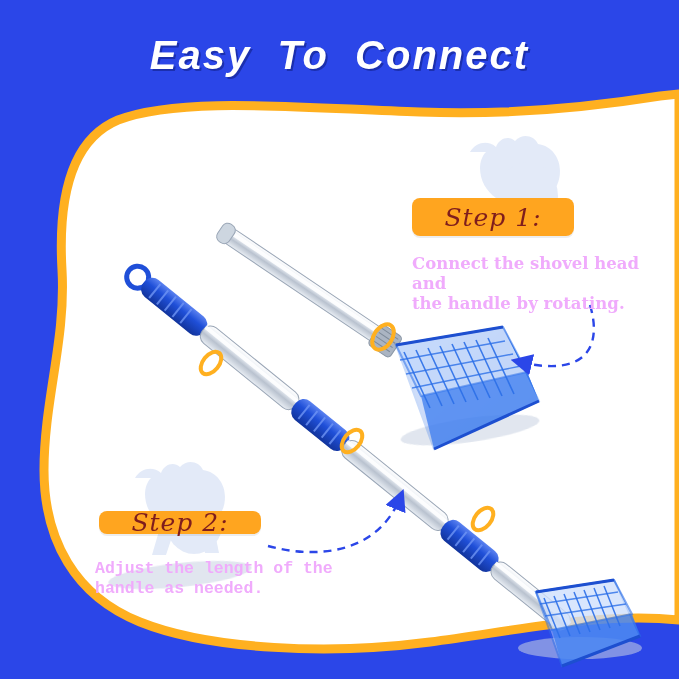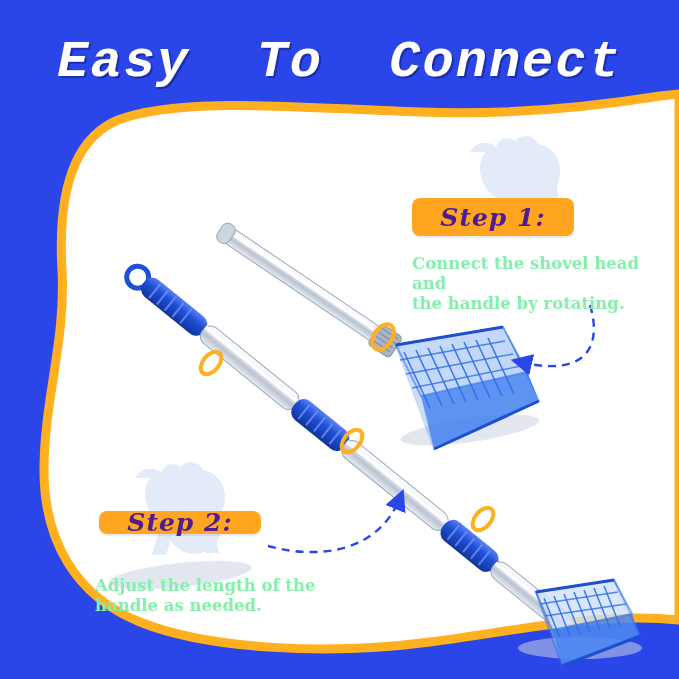--- a/index.html
+++ b/index.html
@@ -12,55 +12,55 @@
   }
   #stage{
     position:absolute;left:0;top:0;width:679px;height:679px;
     background:#2b46e8;
   }
   
   .title{
     position:absolute;left:0;top:33px;width:679px;
     text-align:center;
     color:#ffffff;
-    font-family:Liberation Mono, monospace;
+    font-family:Liberation Sans, sans-serif;
     font-weight:bold;
-    font-size:52px;
+    font-size:40px;
     letter-spacing:2px;
     font-style:italic;
     text-shadow:2px 2px 0 #1b2fae;
     white-space:pre;
   }
   
   .badge{
     position:absolute;
     background:#ffa51f;
     border-radius:8px;
-    color:#4c1d95;
+    color:#7f1d1d;
     font-family:"DejaVu Serif", serif;
     font-style:italic;
-    font-weight:bold;
+    font-weight:normal;
     font-size:25px;
     letter-spacing:1px;
     display:flex;align-items:center;justify-content:center;
     box-shadow:0 2px 0 rgba(0,0,0,0.07);
   }
   #badge1{left:412px;top:198px;width:162px;height:38px;}
   #badge2{left:99px;top:511px;width:162px;height:23px;}
   .caption{
     position:absolute;
-    color:#86efac;
+    color:#f0abfc;
     font-family:"DejaVu Serif", serif;
     font-weight:bold;
     font-size:16.5px;
     line-height:20px;
     white-space:pre-line;
   }
   #cap1{left:412px;top:254px;width:248px;}
-  #cap2{left:95px;top:576px;width:240px;}
+  #cap2{left:95px;top:559px;width:240px;font-family:Liberation Mono, monospace;}
 
   
   .layer{position:absolute;left:0;top:0;width:679px;height:679px;}
 </style>
 </head>
 <body>
 
 <div id="stage">
 
   <svg class="layer" viewBox="0 0 679 679">

